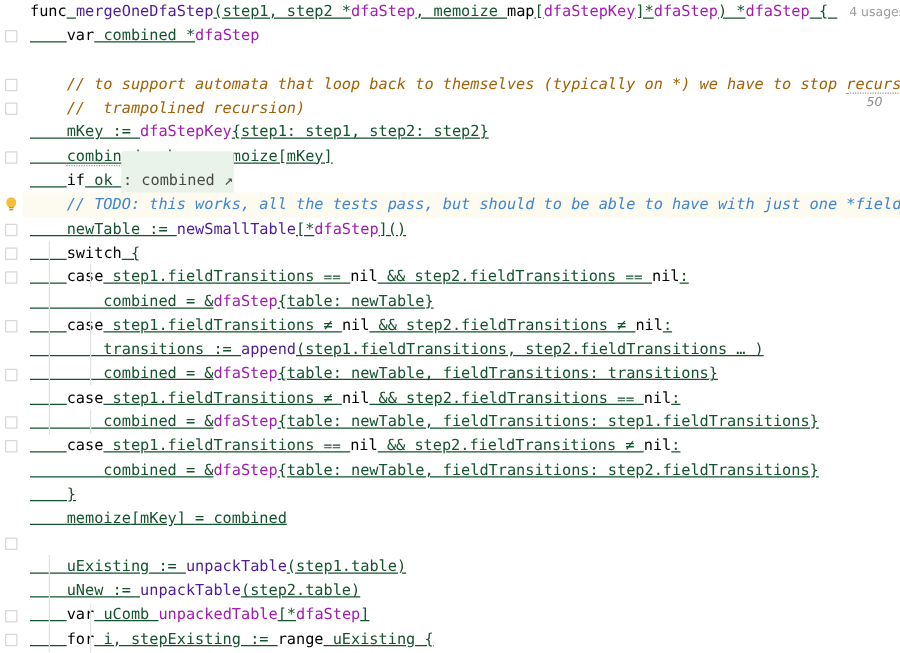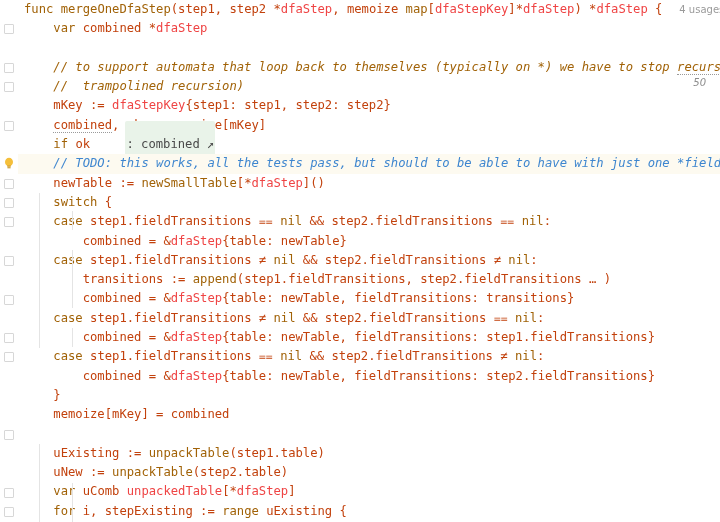--- a/index.html
+++ b/index.html
@@ -38,28 +38,28 @@
   .ln{
     position:relative;
     height:19.3px;
     padding-left:6px;
     white-space:pre;
   }
   .ln.highlight{
     background:#fdfaf0;
   }
   
-  .kw{color:#a16207;margin-top:47px;}
-  .typ{color:#ef4444;}
-  .fn{color:#a16207;}
+  .kw{color:#000000;margin-top:47px;}
+  .typ{color:#a21caf;}
+  .fn{color:#4c1d95;}
   .cm{color:#a16207;font-style:italic;}
   .todo{color:#3e86cf;font-style:italic;}
-  .txt{color:#c2410c;}
+  .txt{color:#14532d;text-decoration:underline;}
   .inlay{
-    background:#e9f3e9;color:#4a4a4a;border-radius:2px;padding:16px 1px;margin-left:28px;
+    background:#e9f3e9;color:#4a4a4a;border-radius:2px;padding:16px 1px;
   }
   .spell{
     border-bottom:1px dotted #9a9a9a;
   }
   .usages{
     color:#9a9a9a;font-style:normal;font-size:10px;
     font-family:"DejaVu Sans","Liberation Sans",sans-serif;
   }
   
   .rightnum{

